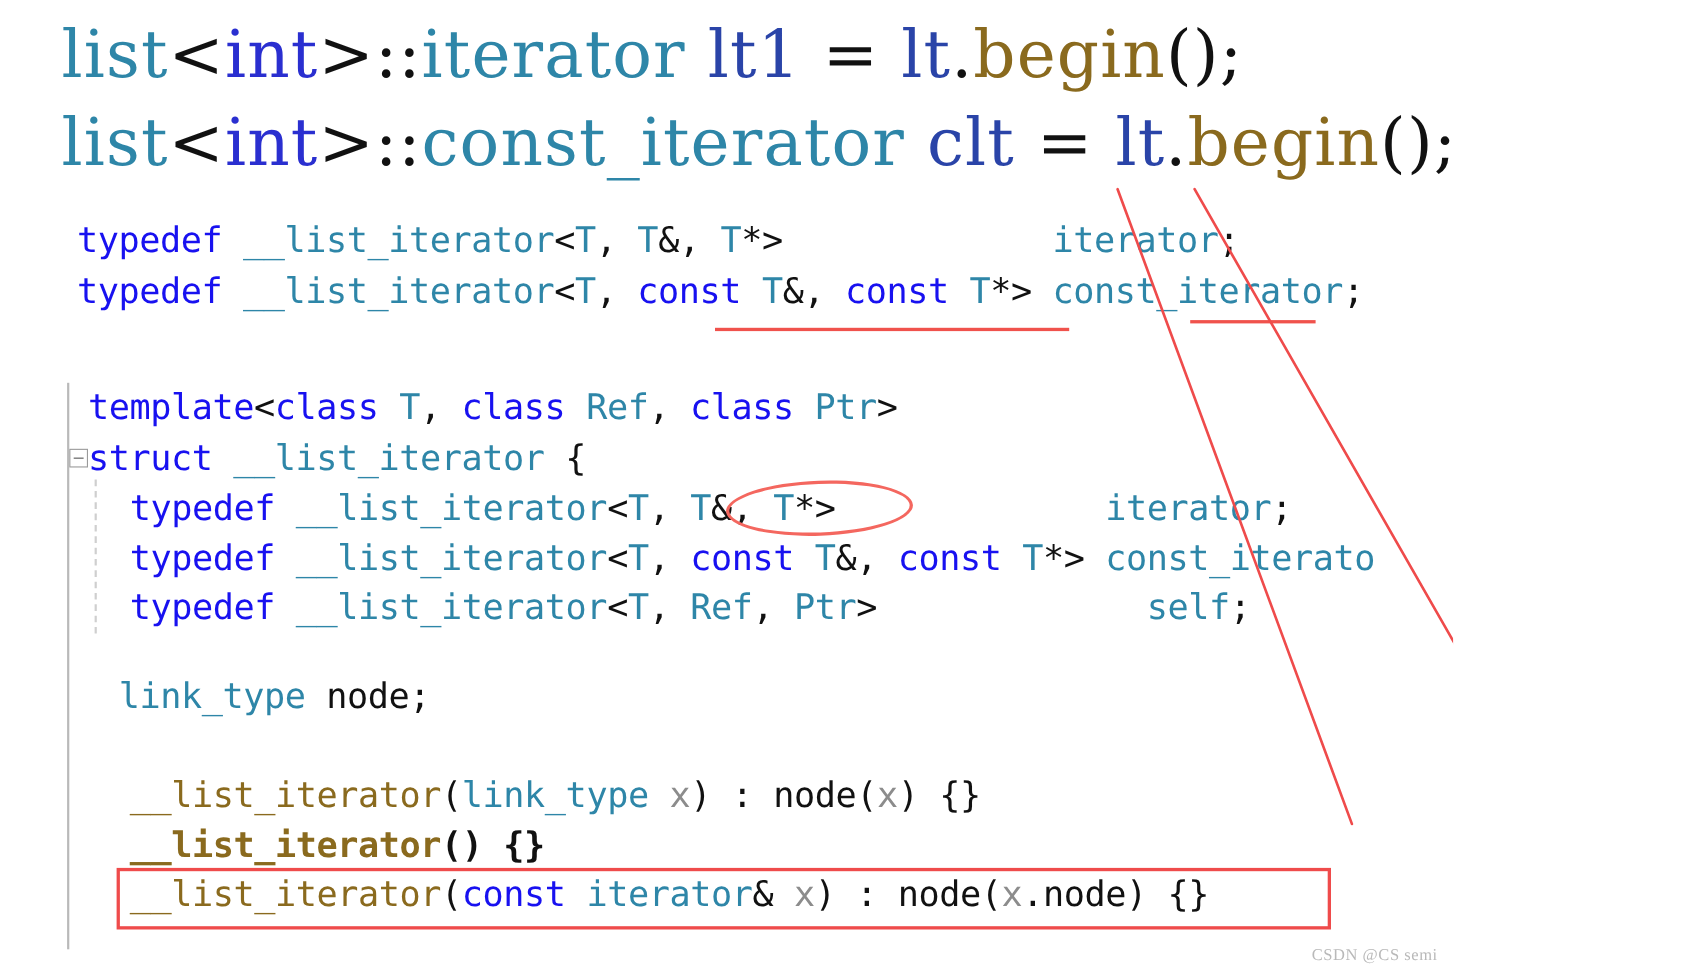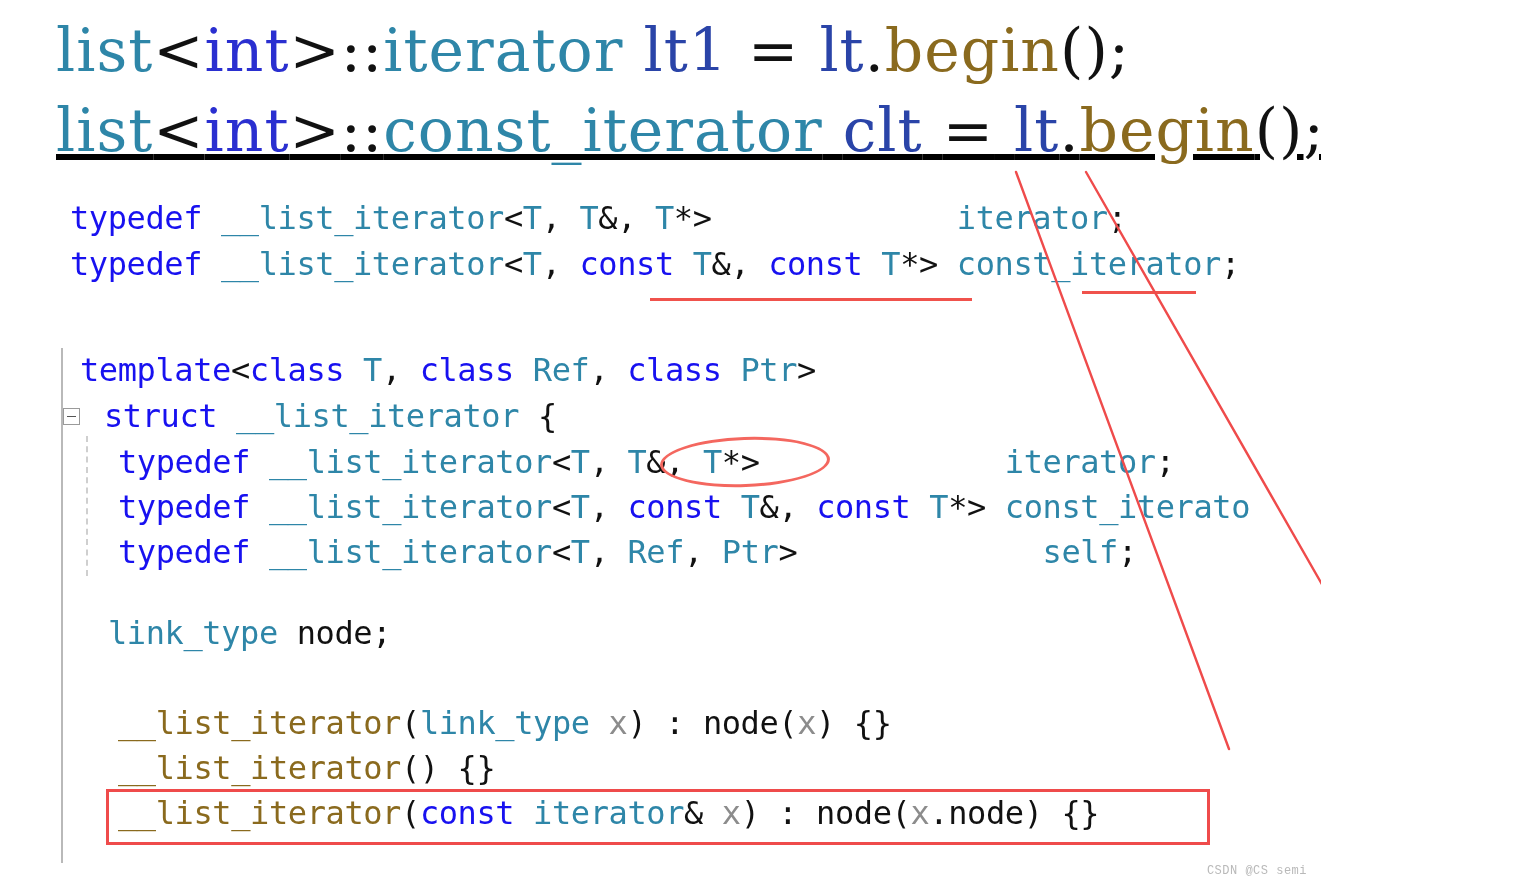--- a/index.html
+++ b/index.html
@@ -20,21 +20,21 @@
   .hdr {
     position: absolute;
     left: 56px;
     font-family: "DejaVu Serif", "Liberation Serif", serif;
     font-size: 60px;
     line-height: 1;
     white-space: pre;
     letter-spacing: 1px;
   }
   #hdr1 { top: 20px; }
-  #hdr2 { top: 100px; text-decoration: underline; }
+  #hdr2 { top: 100px; }
 
   
   .code {
     position: absolute;
     left: 70px;
     font-family: "DejaVu Sans Mono", "Liberation Mono", monospace;
     font-size: 32px;
     line-height: 1;
     white-space: pre;
     letter-spacing: -0.4px;
@@ -130,49 +130,49 @@
     width: 1531px;
     height: 884px;
     pointer-events: none;
   }
 
   
   #watermark {
     position: absolute;
     right: 14px;
     bottom: 6px;
-    font-family: Liberation Mono, monospace;
-    font-size: 12px;
+    font-family: Liberation Serif, serif;
+    font-size: 15px;
     color: #b9b9b9;
     letter-spacing: 0.5px;
   }
 </style>
 </head>
 <body>
 
 <div id="screen">
 
   <div class="hdr" id="hdr1" title="list&lt;int&gt;::iterator lt1 = lt.begin();"><span class="h-teal">list</span><span class="h-blk">&lt;</span><span class="h-blue">int</span><span class="h-blk">&gt;</span><span class="h-blk">::</span><span class="h-teal">iterator</span><span class="h-blk"> </span><span class="h-navy">lt1</span><span class="h-blk"> </span><span class="h-blk">=</span><span class="h-blk"> </span><span class="h-navy">lt</span><span class="h-blk">.</span><span class="h-gold">begin</span><span class="h-blk">()</span><span class="h-blk">;</span></div>
   <div class="hdr" id="hdr2" title="list&lt;int&gt;::const_iterator clt = lt.begin();"><span class="h-teal">list</span><span class="h-blk">&lt;</span><span class="h-blue">int</span><span class="h-blk">&gt;</span><span class="h-blk">::</span><span class="h-teal">const_iterator</span><span class="h-blk"> </span><span class="h-navy">clt</span><span class="h-blk"> </span><span class="h-blk">=</span><span class="h-blk"> </span><span class="h-navy">lt</span><span class="h-blk">.</span><span class="h-gold">begin</span><span class="h-blk">()</span><span class="h-blk">;</span></div>
 
   <div id="fold-rail"></div>
   <div id="fold-box"></div>
   <div id="fold-dash"></div>
 
   <div id="code-container">
       <div class="code" title="typedef __list_iterator&lt;T, T&amp;, T*&gt;             iterator;" style="top: 202px; left: 70px;"><span class="kw">typedef</span><span class="pln"> </span><span class="typ">__list_iterator</span><span class="pln">&lt;</span><span class="typ">T</span><span class="pln">, </span><span class="typ">T</span><span class="pln">&amp;, </span><span class="typ">T</span><span class="pln">*&gt;</span><span class="pln">             </span><span class="typ">iterator</span><span class="pln">;</span></div>
       <div class="code" title="typedef __list_iterator&lt;T, const T&amp;, const T*&gt; const_iterator;" style="top: 248px; left: 70px;"><span class="kw">typedef</span><span class="pln"> </span><span class="typ">__list_iterator</span><span class="pln">&lt;</span><span class="typ">T</span><span class="pln">, </span><span class="kw">const</span><span class="pln"> </span><span class="typ">T</span><span class="pln">&amp;, </span><span class="kw">const</span><span class="pln"> </span><span class="typ">T</span><span class="pln">*&gt; </span><span class="typ">const_iterator</span><span class="pln">;</span></div>
       <div class="code" title="template&lt;class T, class Ref, class Ptr&gt;" style="top: 354px; left: 80px;"><span class="kw">template</span><span class="pln">&lt;</span><span class="kw">class</span><span class="pln"> </span><span class="typ">T</span><span class="pln">, </span><span class="kw">class</span><span class="pln"> </span><span class="typ">Ref</span><span class="pln">, </span><span class="kw">class</span><span class="pln"> </span><span class="typ">Ptr</span><span class="pln">&gt;</span></div>
-      <div class="code" title="struct __list_iterator {" style="top: 400px; left: 80px; margin-left: 24px;"><span class="kw">struct</span><span class="pln"> </span><span class="typ">__list_iterator</span><span class="pln"> </span><span class="pln">{</span></div>
+      <div class="code" title="struct __list_iterator {" style="top: 400px; left: 80px;"><span class="kw">struct</span><span class="pln"> </span><span class="typ">__list_iterator</span><span class="pln"> </span><span class="pln">{</span></div>
       <div class="code" title="typedef __list_iterator&lt;T, T&amp;, T*&gt;             iterator;" style="top: 446px; left: 118px;"><span class="kw">typedef</span><span class="pln"> </span><span class="typ">__list_iterator</span><span class="pln">&lt;</span><span class="typ">T</span><span class="pln">, </span><span class="typ">T</span><span class="pln">&amp;, </span><span class="typ">T</span><span class="pln">*&gt;</span><span class="pln">             </span><span class="typ">iterator</span><span class="pln">;</span></div>
       <div class="code" title="typedef __list_iterator&lt;T, const T&amp;, const T*&gt; const_iterato" style="top: 491px; left: 118px;"><span class="kw">typedef</span><span class="pln"> </span><span class="typ">__list_iterator</span><span class="pln">&lt;</span><span class="typ">T</span><span class="pln">, </span><span class="kw">const</span><span class="pln"> </span><span class="typ">T</span><span class="pln">&amp;, </span><span class="kw">const</span><span class="pln"> </span><span class="typ">T</span><span class="pln">*&gt; </span><span class="typ">const_iterato</span></div>
       <div class="code" title="typedef __list_iterator&lt;T, Ref, Ptr&gt;             self;" style="top: 536px; left: 118px;"><span class="kw">typedef</span><span class="pln"> </span><span class="typ">__list_iterator</span><span class="pln">&lt;</span><span class="typ">T</span><span class="pln">, </span><span class="typ">Ref</span><span class="pln">, </span><span class="typ">Ptr</span><span class="pln">&gt;</span><span class="pln">             </span><span class="typ">self</span><span class="pln">;</span></div>
       <div class="code" title="link_type node;" style="top: 617px; left: 108px;"><span class="typ">link_type</span><span class="pln"> </span><span class="pln">node</span><span class="pln">;</span></div>
       <div class="code" title="__list_iterator(link_type x) : node(x) {}" style="top: 707px; left: 118px;"><span class="fn">__list_iterator</span><span class="pln">(</span><span class="typ">link_type</span><span class="pln"> </span><span class="var">x</span><span class="pln">) : </span><span class="pln">node</span><span class="pln">(</span><span class="var">x</span><span class="pln">) {}</span></div>
-      <div class="code" title="__list_iterator() {}" style="top: 752px; left: 118px;"><span class="fn">__list_iterator</span><span class="pln">() {}</span></div>
+      <div class="code" title="__list_iterator() {}" style="top: 752px; left: 118px; font-weight: bold;"><span class="fn">__list_iterator</span><span class="pln">() {}</span></div>
       <div class="code" title="__list_iterator(const iterator&amp; x) : node(x.node) {}" style="top: 797px; left: 118px;"><span class="fn">__list_iterator</span><span class="pln">(</span><span class="kw">const</span><span class="pln"> </span><span class="typ">iterator</span><span class="pln">&amp; </span><span class="var">x</span><span class="pln">) : </span><span class="pln">node</span><span class="pln">(</span><span class="var">x</span><span class="pln">.</span><span class="pln">node</span><span class="pln">) {}</span></div>
     </div>
 
   <div class="ann-underline" id="ul-1"></div>
   <div class="ann-underline" id="ul-2"></div>
   <div id="ellipse-1"></div>
   <div id="redbox-1"></div>
 
   <svg id="strike-svg" viewBox="0 0 1531 884" xmlns="http://www.w3.org/2000/svg">
       <line x1="1016" y1="172" x2="1229" y2="749" stroke="#ef4b4b" stroke-width="2.4" stroke-linecap="round"></line>

